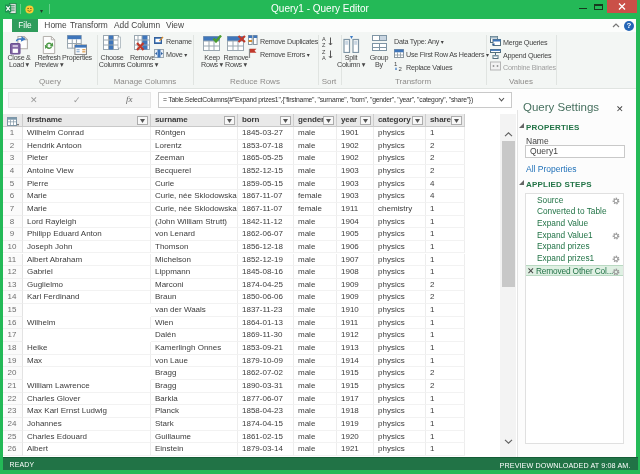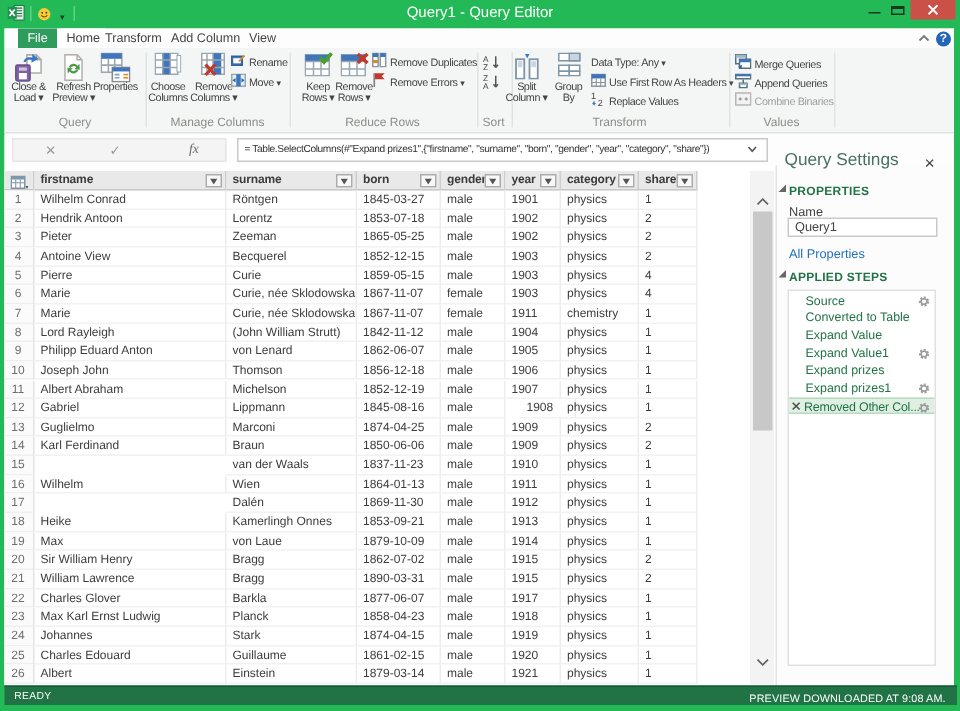--- a/index.html
+++ b/index.html
@@ -426,21 +426,21 @@
       <div class="cell" style="left:337px;width:37px;">1907</div>
       <div class="cell" style="left:374px;width:52px;">physics</div>
       <div class="cell" style="left:426px;width:39px;">1</div>
     </div>
 <div class="trow" style="top:266.15px;">
       <div class="gut" style="left:3px;width:20px;">12</div>
       <div class="cell" style="left:23px;width:128px;">Gabriel</div>
       <div class="cell" style="left:151px;width:87px;">Lippmann</div>
       <div class="cell" style="left:238px;width:56px;">1845-08-16</div>
       <div class="cell" style="left:294px;width:43px;">male</div>
-      <div class="cell" style="left:347px;width:37px;">1908</div>
+      <div class="cell" style="left:337px;width:37px;">1908</div>
       <div class="cell" style="left:374px;width:52px;">physics</div>
       <div class="cell" style="left:426px;width:39px;">1</div>
     </div>
 <div class="trow" style="top:278.80px;">
       <div class="gut" style="left:3px;width:20px;">13</div>
       <div class="cell" style="left:23px;width:128px;">Guglielmo</div>
       <div class="cell" style="left:151px;width:87px;">Marconi</div>
       <div class="cell" style="left:238px;width:56px;">1874-04-25</div>
       <div class="cell" style="left:294px;width:43px;">male</div>
       <div class="cell" style="left:337px;width:37px;">1909</div>
@@ -500,21 +500,20 @@
       <div class="cell" style="left:23px;width:128px;">Max</div>
       <div class="cell" style="left:151px;width:87px;">von Laue</div>
       <div class="cell" style="left:238px;width:56px;">1879-10-09</div>
       <div class="cell" style="left:294px;width:43px;">male</div>
       <div class="cell" style="left:337px;width:37px;">1914</div>
       <div class="cell" style="left:374px;width:52px;">physics</div>
       <div class="cell" style="left:426px;width:39px;">1</div>
     </div>
 <div class="trow" style="top:367.35px;padding-left:46px;">
       <div class="gut" style="left:3px;width:20px;">20</div>
-      <div class="cell" style="left:23px;width:128px;">Sir William Henry</div>
       <div class="cell" style="left:151px;width:87px;">Bragg</div>
       <div class="cell" style="left:238px;width:56px;">1862-07-02</div>
       <div class="cell" style="left:294px;width:43px;">male</div>
       <div class="cell" style="left:337px;width:37px;">1915</div>
       <div class="cell" style="left:374px;width:52px;">physics</div>
       <div class="cell" style="left:426px;width:39px;">2</div>
     </div>
 <div class="trow" style="top:380.00px;">
       <div class="gut" style="left:3px;width:20px;">21</div>
       <div class="cell" style="left:23px;width:128px;">William Lawrence</div>

